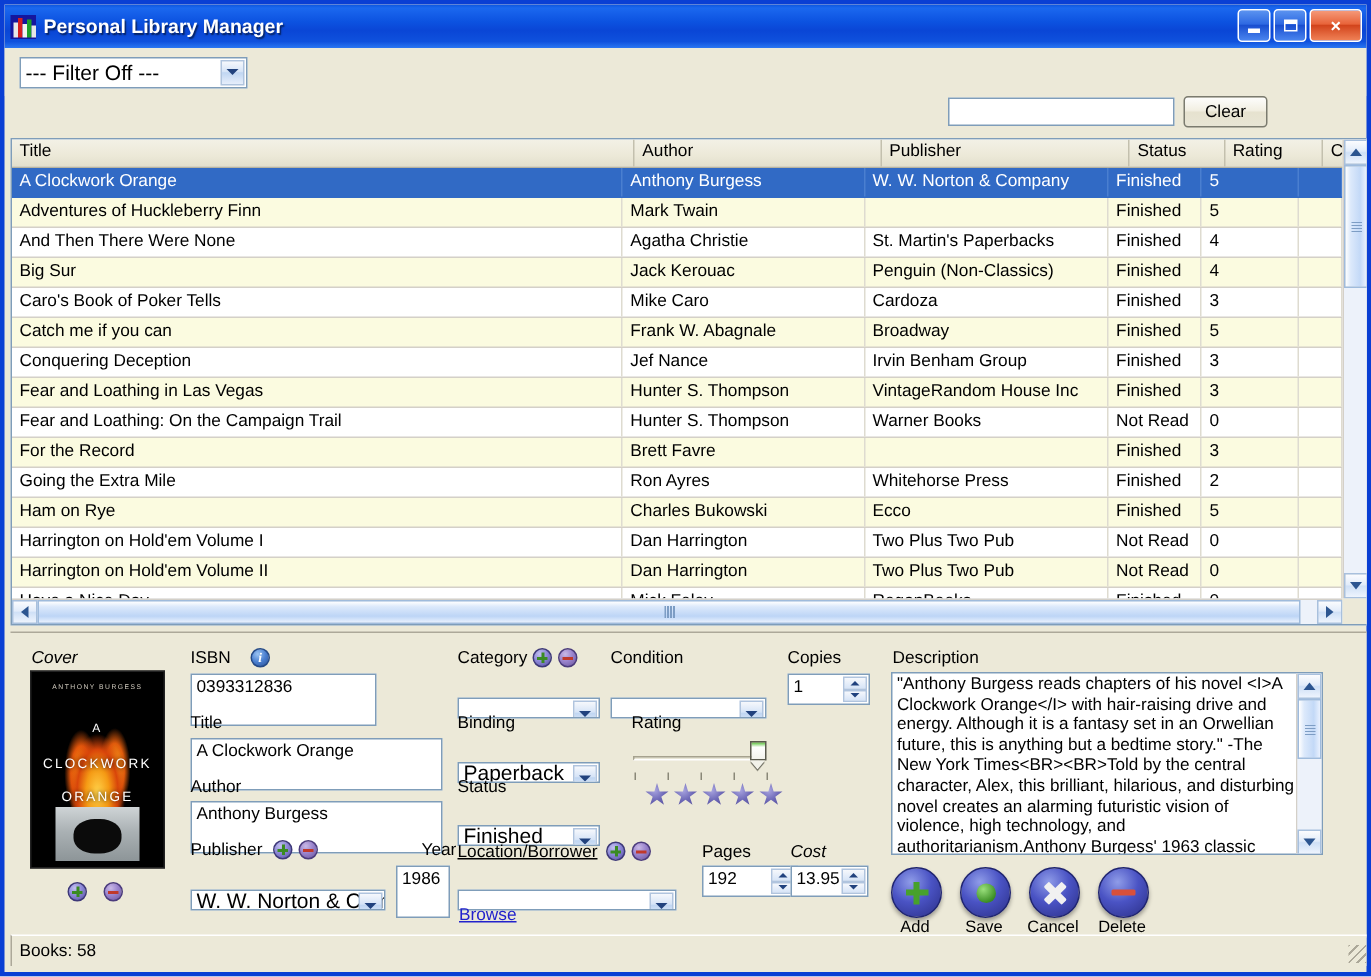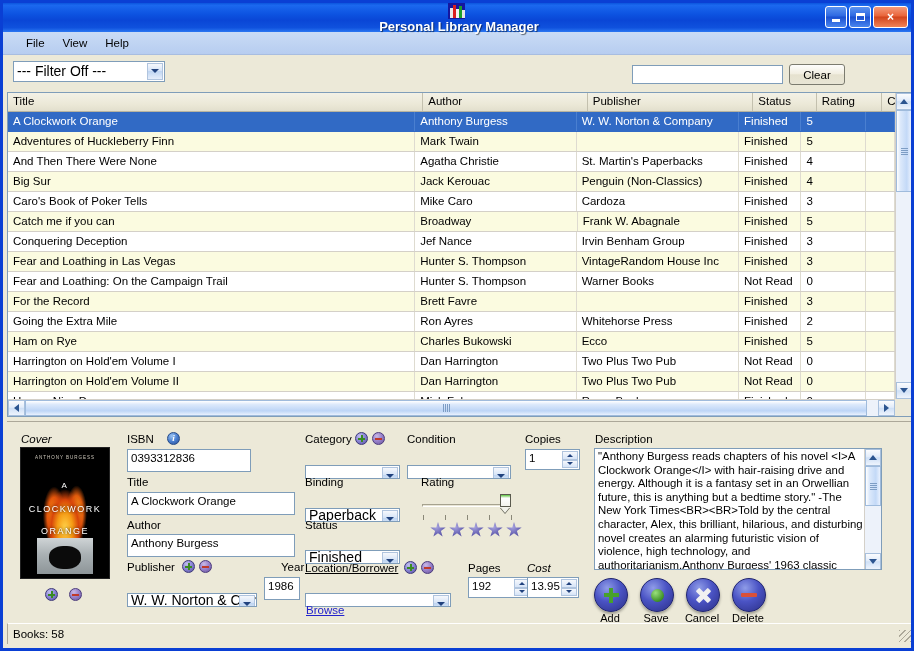--- a/index.html
+++ b/index.html
@@ -23,21 +23,20 @@
   
   .titlebar {
     position: relative;
     height: 29px;
     background: linear-gradient(to bottom,
       #0b55dd 0%, #1b68ef 8%, #0c52e0 40%, #0a46d6 60%, #0f51dd 85%, #2a76f2 100%);
     display: flex;
     align-items: center;
     padding-left: 4px;
     box-sizing: border-box;
-    flex-direction: column;
   }
   .title-icon {
     width: 17px; height: 16px;
     margin-right: 5px;
     position: relative;
     background: #15169e;
     flex: none;
     overflow: hidden;
   }
   .title-icon i {
@@ -311,21 +310,21 @@
     white-space: nowrap;
   }
   .tfield {
     position: absolute;
     background: #fff;
     border: 1px solid #7f9db9;
     box-sizing: border-box;
     font-size: 11.5px;
     color: #000;
     padding: 2px 0 0 3px;
-    height: 23px;
+    height: 35px;
     overflow: hidden;
     white-space: nowrap;
   }
   .cb {
     position: absolute;
     height: 14px;
     margin-top: 16px;
   }
   .spin {
     position: absolute;
@@ -590,25 +589,20 @@
         </div>
       <div class="win-btn">
           <div class="glyph-max"></div>
         </div>
       <div class="win-btn close">
           <span>×</span>
         </div>
     </div>
   </div>
 
-  <div class="menubar">
-    <div class="mi">File</div>
-    <div class="mi">View</div>
-    <div class="mi">Help</div>
-  </div>
 
   <div class="toolbar">
     <div class="combo" id="filter-combo">
       <span class="cval">--- Filter Off ---</span>
       <span class="arrow"></span>
     </div>
   </div>
   <div class="search-box" title=""></div>
   <div class="btn-clear">Clear</div>
 
@@ -658,22 +652,22 @@
         <div class="row even">
           <div class="c w-title">Caro's Book of Poker Tells</div>
           <div class="c w-author">Mike Caro</div>
           <div class="c w-pub">Cardoza</div>
           <div class="c w-status">Finished</div>
           <div class="c w-rating">3</div>
           <div class="c w-extra"></div>
         </div>
         <div class="row odd">
           <div class="c w-title">Catch me if you can</div>
+          <div class="c w-author">Frank W. Abagnale</div>
           <div class="c w-pub">Broadway</div>
-          <div class="c w-author">Frank W. Abagnale</div>
           <div class="c w-status">Finished</div>
           <div class="c w-rating">5</div>
           <div class="c w-extra"></div>
         </div>
         <div class="row even">
           <div class="c w-title">Conquering Deception</div>
           <div class="c w-author">Jef Nance</div>
           <div class="c w-pub">Irvin Benham Group</div>
           <div class="c w-status">Finished</div>
           <div class="c w-rating">3</div>

